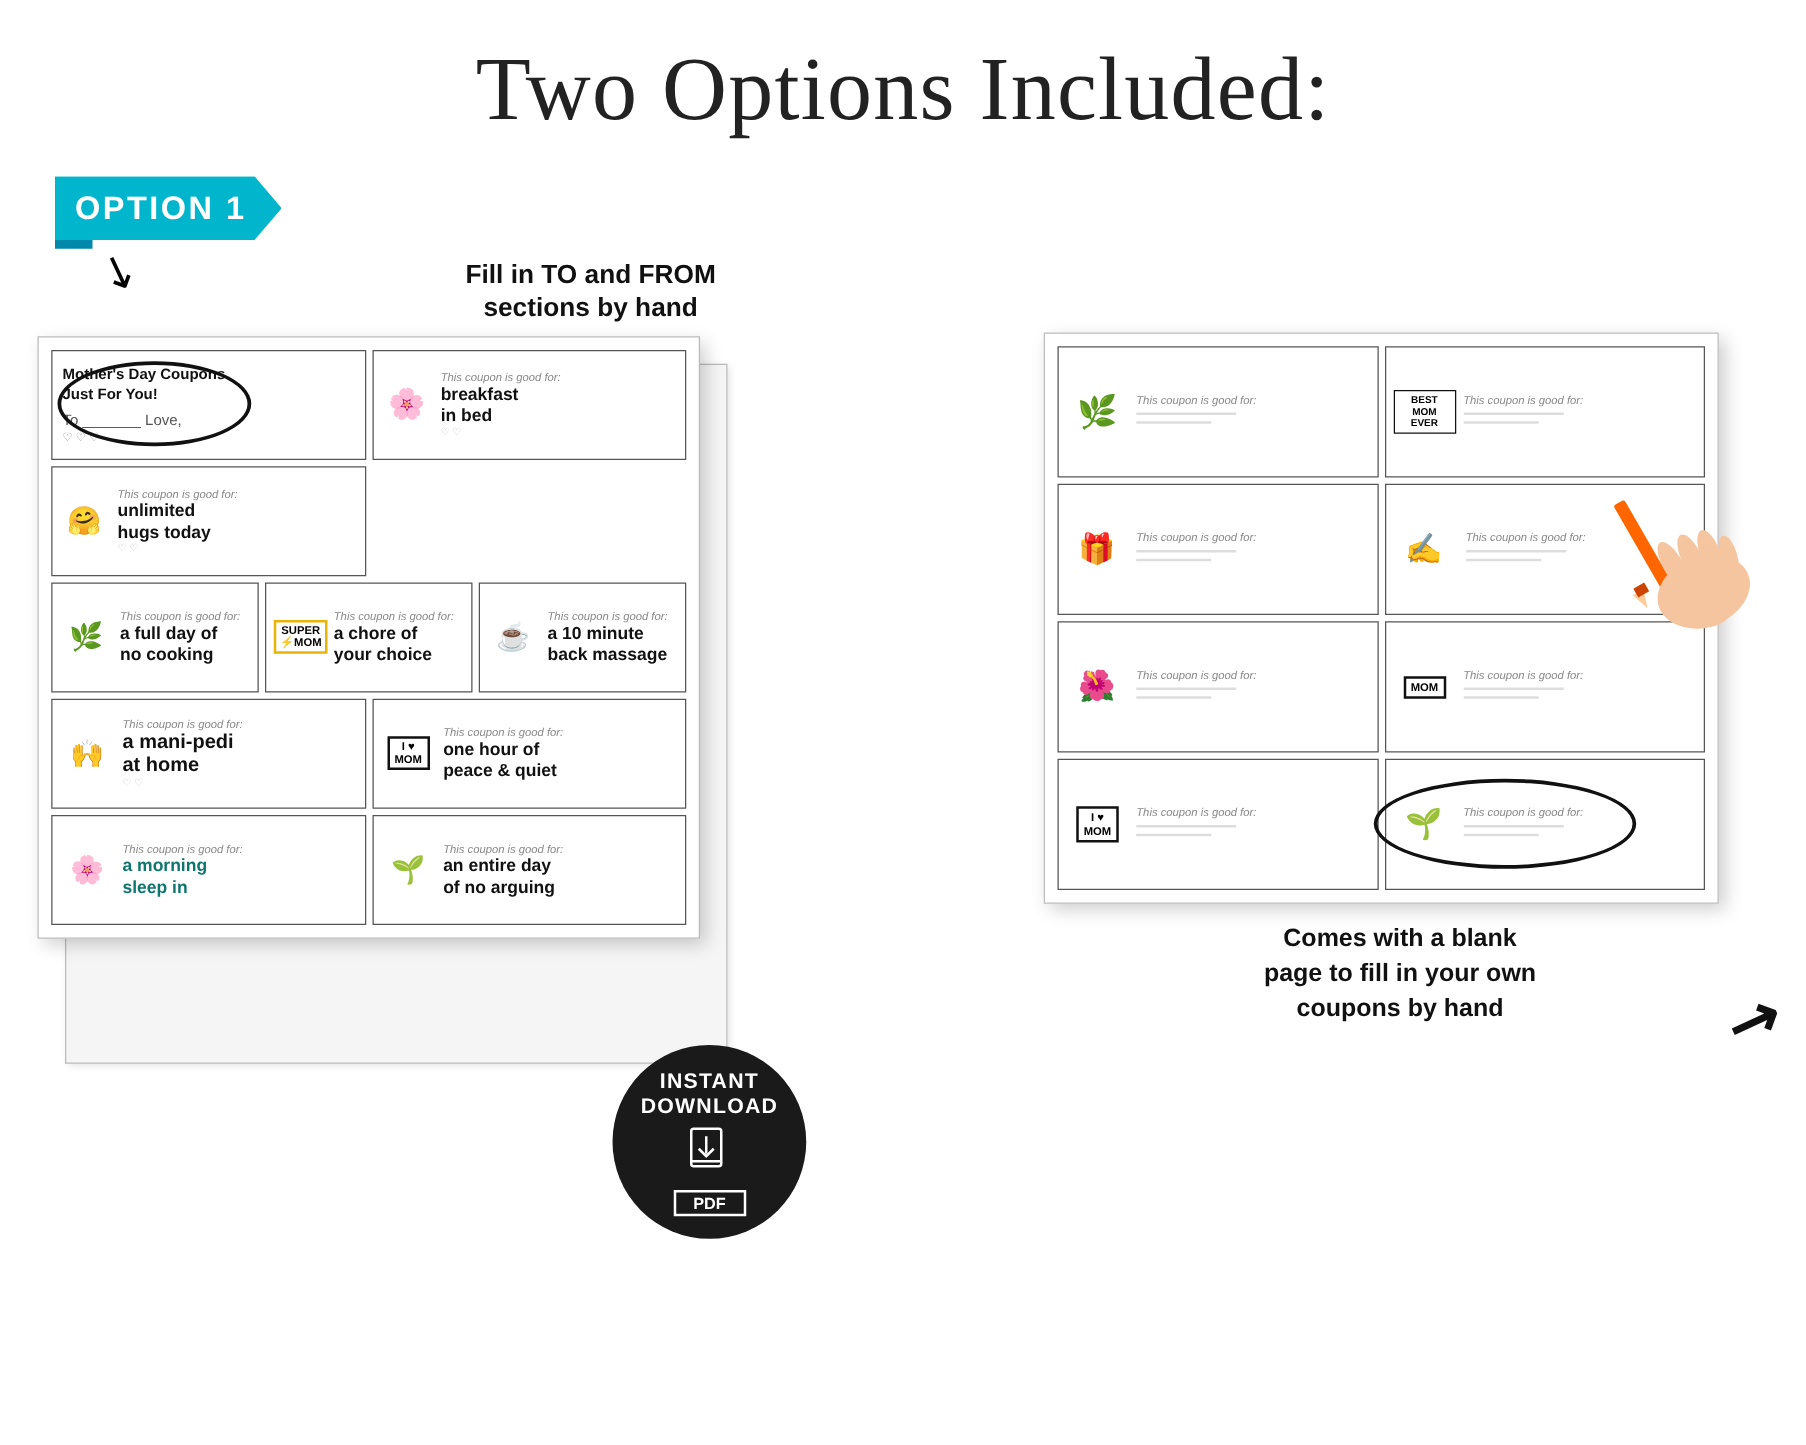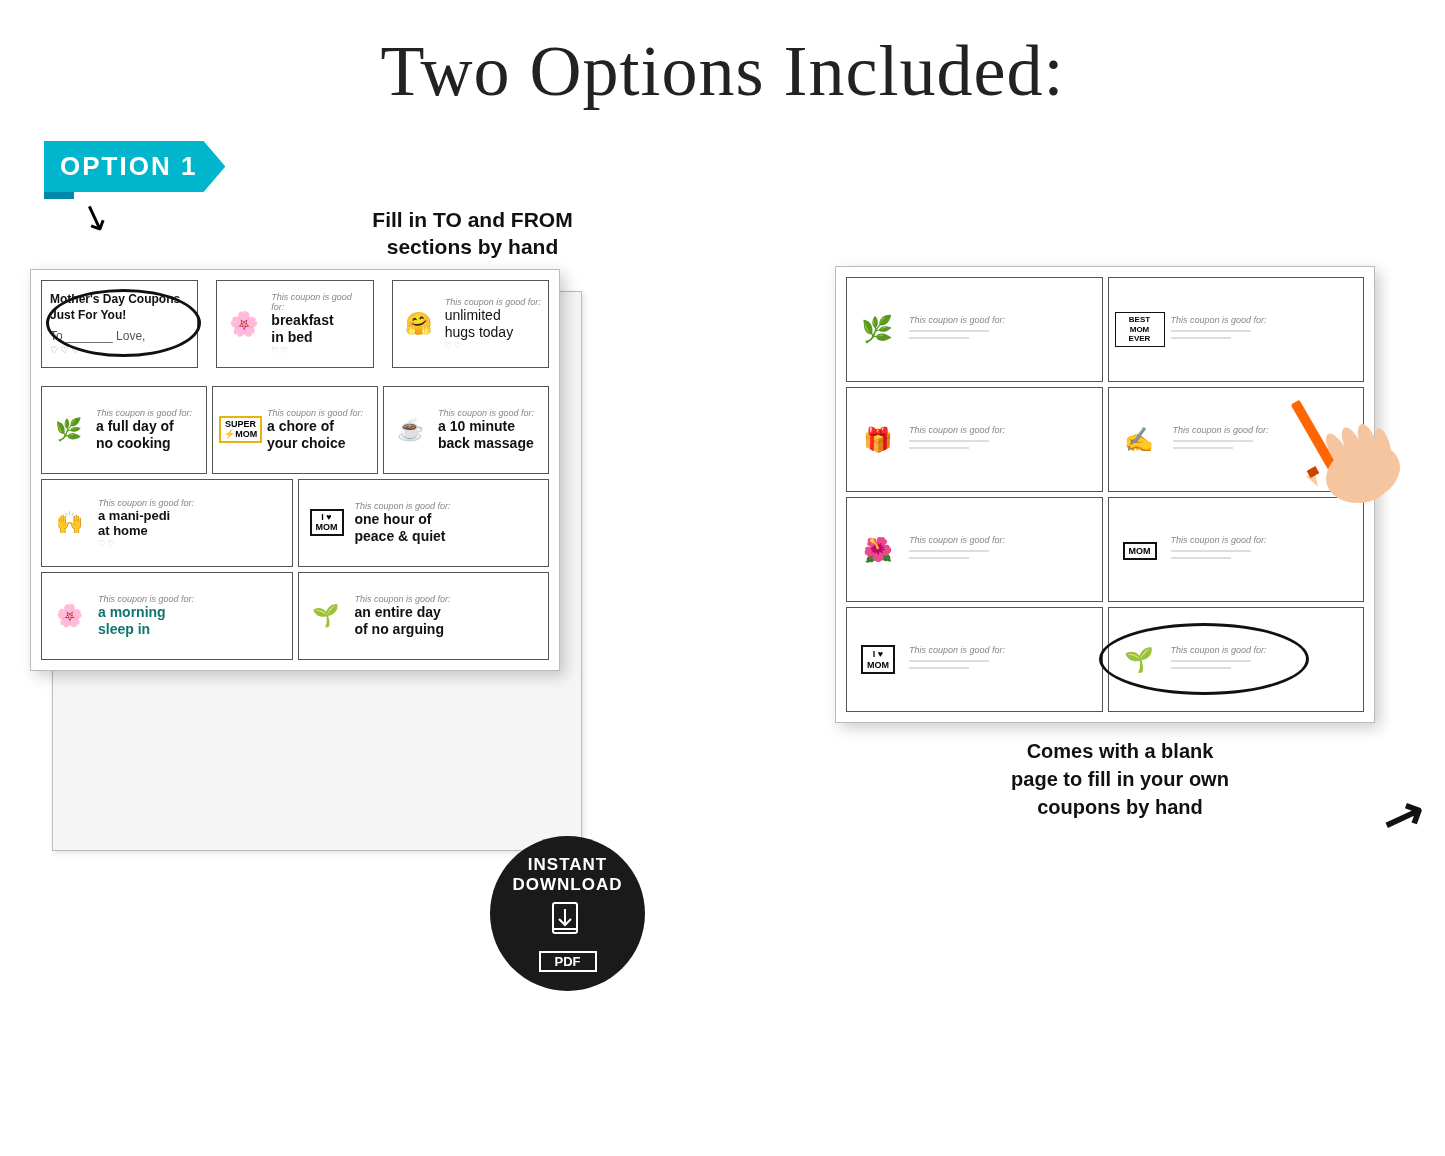--- a/index.html
+++ b/index.html
@@ -37,21 +37,21 @@
         <span>sections by hand</span>
       </div>
     </div>
 
     <div style="position:relative; width:560px; margin-top:4px;">
 
       <div style="position:absolute; background:#f5f5f5; border:1px solid #bbb; box-shadow:2px 2px 6px rgba(0,0,0,0.12); width:530px; height:560px; top:22px; left:22px; z-index:0;"></div>
 
       <div style="background:#fff; border:1.5px solid #bbb; box-shadow:5px 5px 14px rgba(0,0,0,0.2); width:530px; padding:10px; position:relative; z-index:1;">
 
-        <div style="display:grid; grid-template-columns:1fr 1fr 1fr; gap:18px; margin-bottom:18px; position:relative;">
+        <div style="display:grid; grid-template-columns:1fr 1fr; gap:5px; margin-bottom:5px; position:relative;">
 
           <div style="border:1.5px solid #555; padding:8px; min-height:88px; position:relative; background:#fff; display:flex; flex-direction:column; justify-content:center;">
             <div style="position:absolute; border:3px solid #111; border-radius:50%; width:155px; height:68px; top:8px; left:4px; pointer-events:none; z-index:5;"></div>
             <div style="font-size:12px; font-weight:900; color:#111; line-height:1.3; z-index:2; position:relative;">Mother's Day Coupons<br>Just For You!</div>
             <div style="font-size:12px; color:#555; margin-top:6px; z-index:2; position:relative;">To _______ Love,</div>
             <div style="font-size:9px; color:#888; margin-top:2px; z-index:2; position:relative;">♡  ♡  ♡</div>
           </div>
 
           <div style="border:1.5px solid #555; padding:6px; min-height:88px; display:flex; align-items:center; gap:6px; background:#fff;">
             <div style="width:42px; flex-shrink:0; text-align:center; font-size:24px;">🌸</div>
@@ -59,21 +59,21 @@
               <div style="font-size:9px; color:#888; font-style:italic;">This coupon is good for:</div>
               <div style="font-size:14px; font-weight:900; color:#111; line-height:1.2;">breakfast<br>in bed</div>
               <div style="font-size:8px; color:#bbb;">♡ ♡</div>
             </div>
           </div>
 
           <div style="border:1.5px solid #555; padding:6px; min-height:88px; display:flex; align-items:center; gap:6px; background:#fff;">
             <div style="width:40px; flex-shrink:0; text-align:center; font-size:22px;">🤗</div>
             <div>
               <div style="font-size:9px; color:#888; font-style:italic;">This coupon is good for:</div>
-              <div style="font-size:14px; font-weight:400; color:#111; line-height:1.2;">unlimited<br>hugs today</div>
+              <div style="font-size:14px; font-weight:700; color:#111; line-height:1.2;">unlimited<br>hugs today</div>
               <div style="font-size:8px; color:#bbb;">♡ ♡</div>
             </div>
           </div>
         </div>
 
         <div style="display:grid; grid-template-columns:1fr 1fr 1fr; gap:5px; margin-bottom:5px;">
           <div style="border:1.5px solid #555; padding:6px; min-height:88px; display:flex; align-items:center; gap:6px; background:#fff;">
             <div style="width:42px; flex-shrink:0; text-align:center; font-size:22px;">🌿</div>
             <div>
               <div style="font-size:9px; color:#888; font-style:italic;">This coupon is good for:</div>
@@ -96,21 +96,21 @@
               <div style="font-size:14px; font-weight:900; color:#111; line-height:1.2;">a 10 minute<br>back massage</div>
             </div>
           </div>
         </div>
 
         <div style="display:grid; grid-template-columns:1fr 1fr; gap:5px; margin-bottom:5px;">
           <div style="border:1.5px solid #555; padding:6px; min-height:88px; display:flex; align-items:center; gap:6px; background:#fff;">
             <div style="width:44px; flex-shrink:0; text-align:center; font-size:22px;">🙌</div>
             <div>
               <div style="font-size:9px; color:#888; font-style:italic;">This coupon is good for:</div>
-              <div style="font-size:13px; font-weight:900; color:#111; line-height:1.2;">a mani-pedi<br>at home</div>
+              <div style="font-size:16px; font-weight:900; color:#111; line-height:1.2;">a mani-pedi<br>at home</div>
               <div style="font-size:8px; color:#bbb;">♡ ♡</div>
             </div>
           </div>
           <div style="border:1.5px solid #555; padding:6px; min-height:88px; display:flex; align-items:center; gap:6px; background:#fff;">
             <div style="width:44px; flex-shrink:0; text-align:center;">
               <div style="font-size:9px; font-weight:900; border:2px solid #111; padding:2px 4px; display:inline-block; line-height:1.1;">I ♥<br>MOM</div>
             </div>
             <div>
               <div style="font-size:9px; color:#888; font-style:italic;">This coupon is good for:</div>
               <div style="font-size:14px; font-weight:900; color:#111; line-height:1.2;">one hour of<br>peace &amp; quiet</div>

